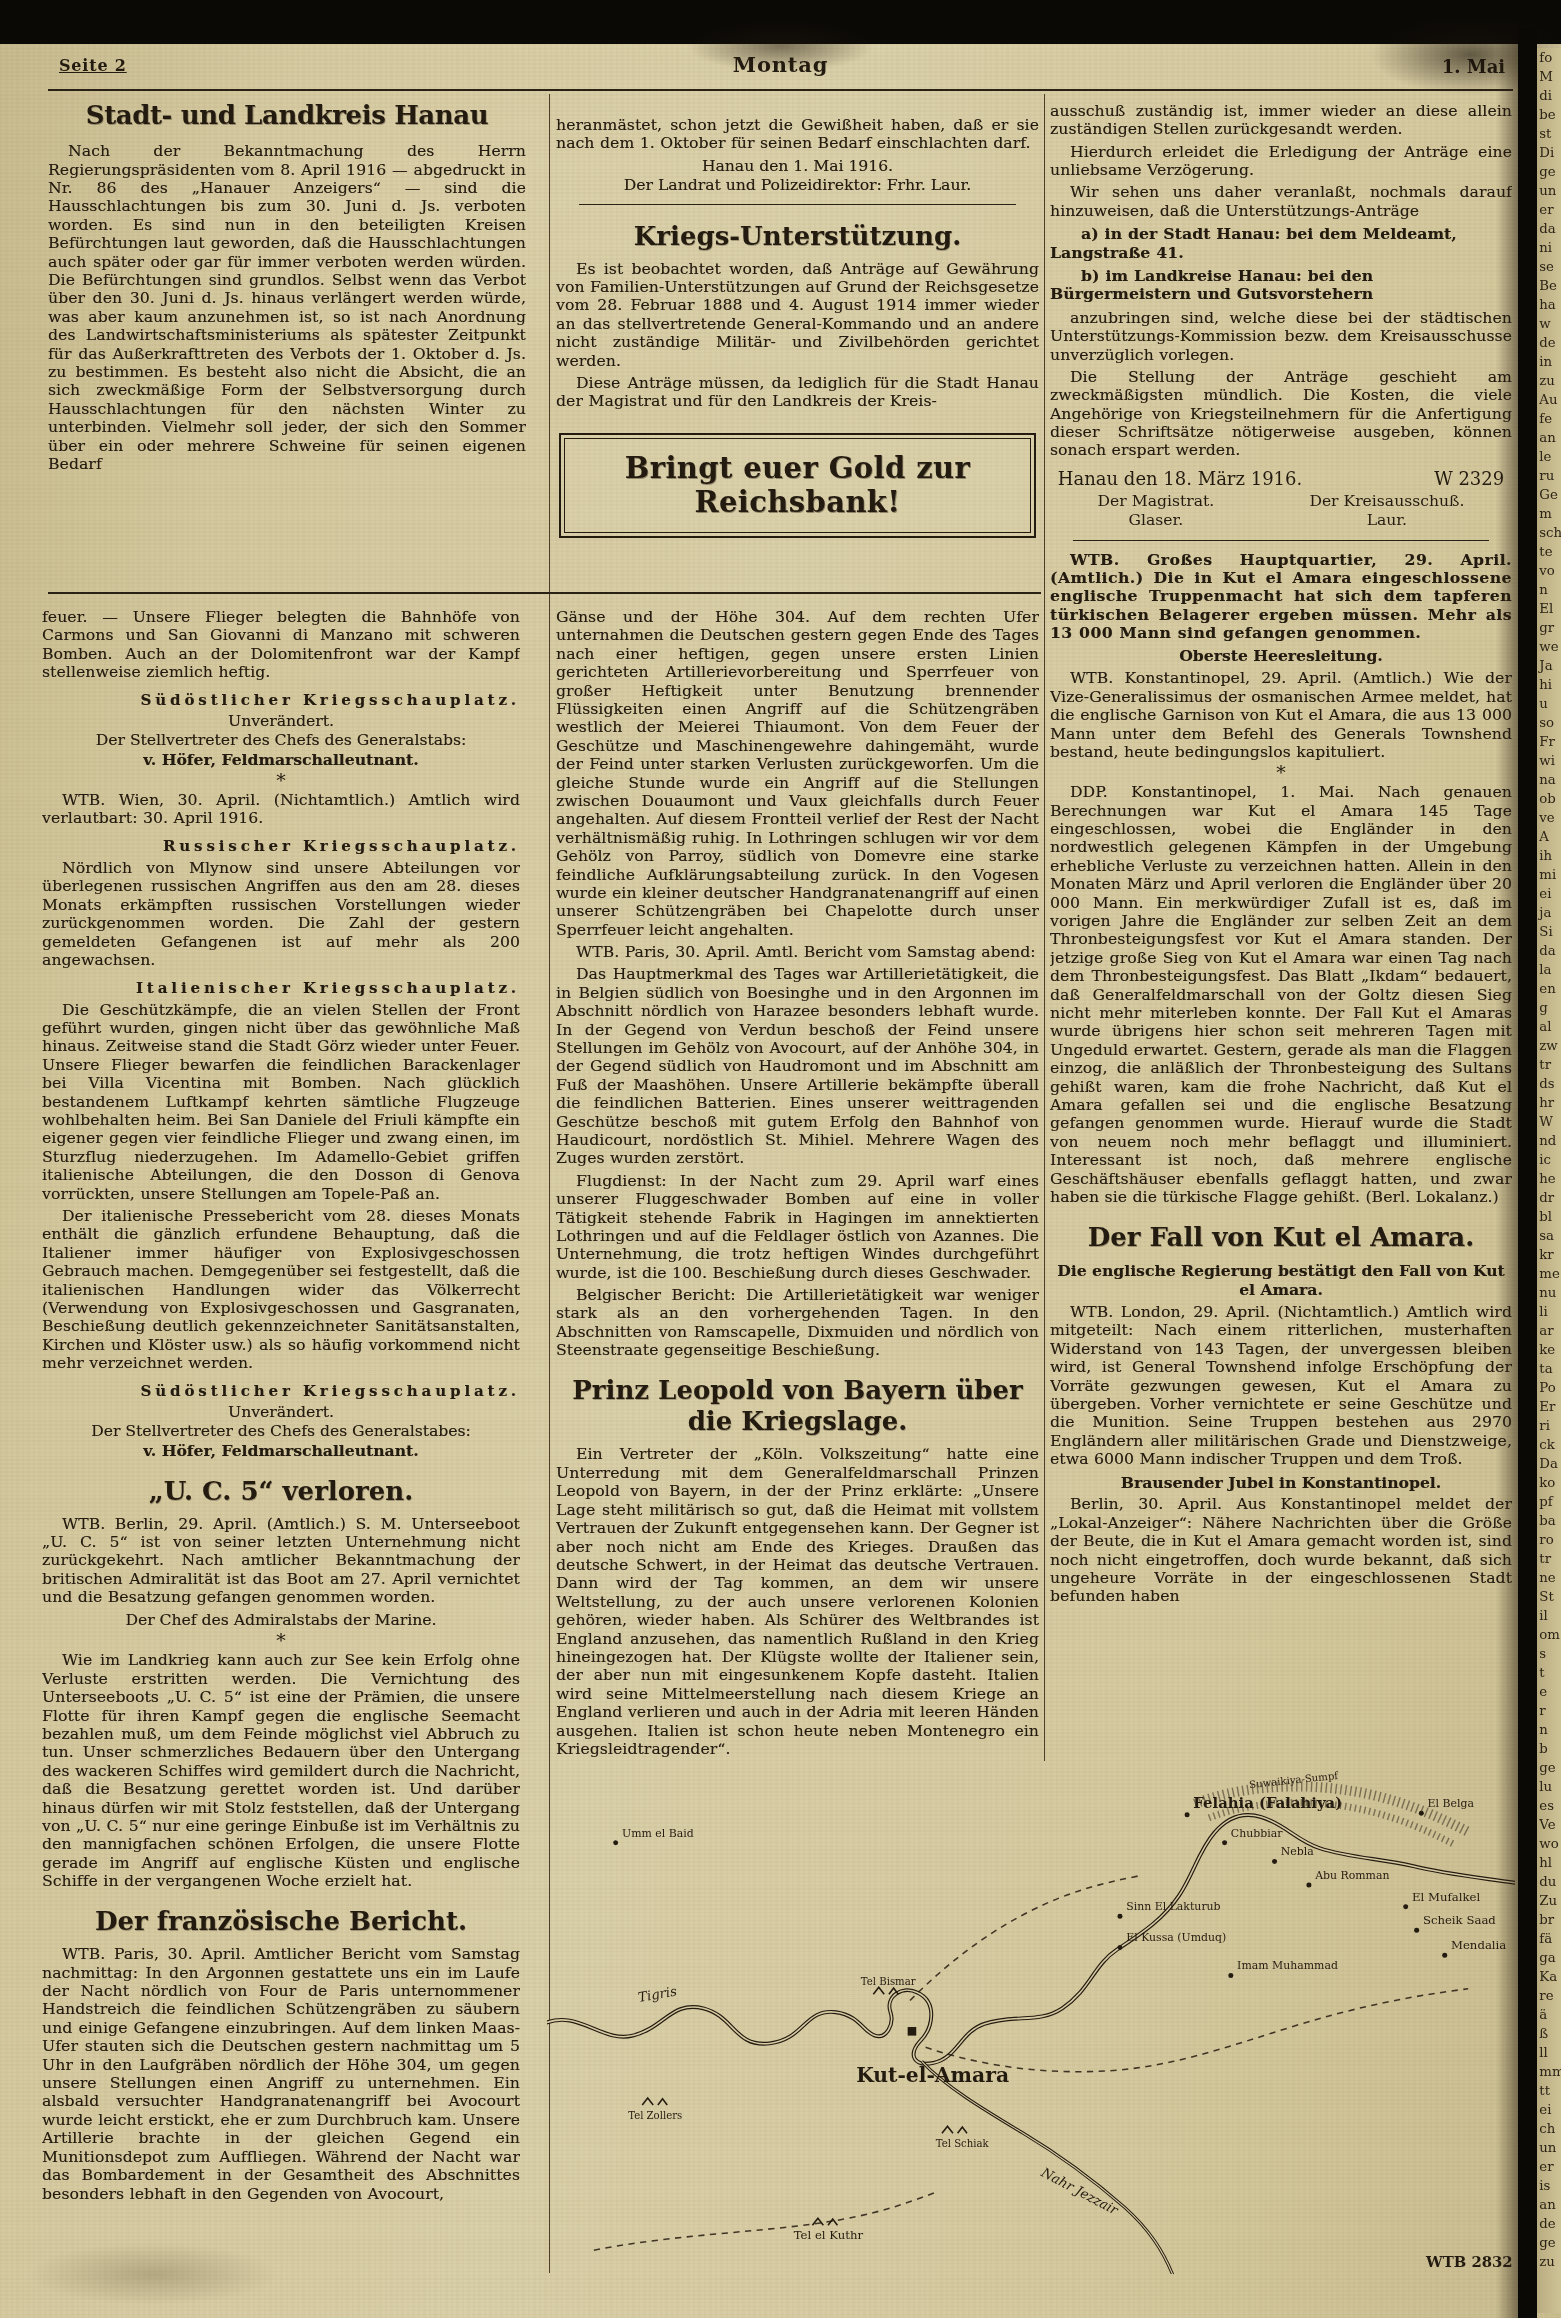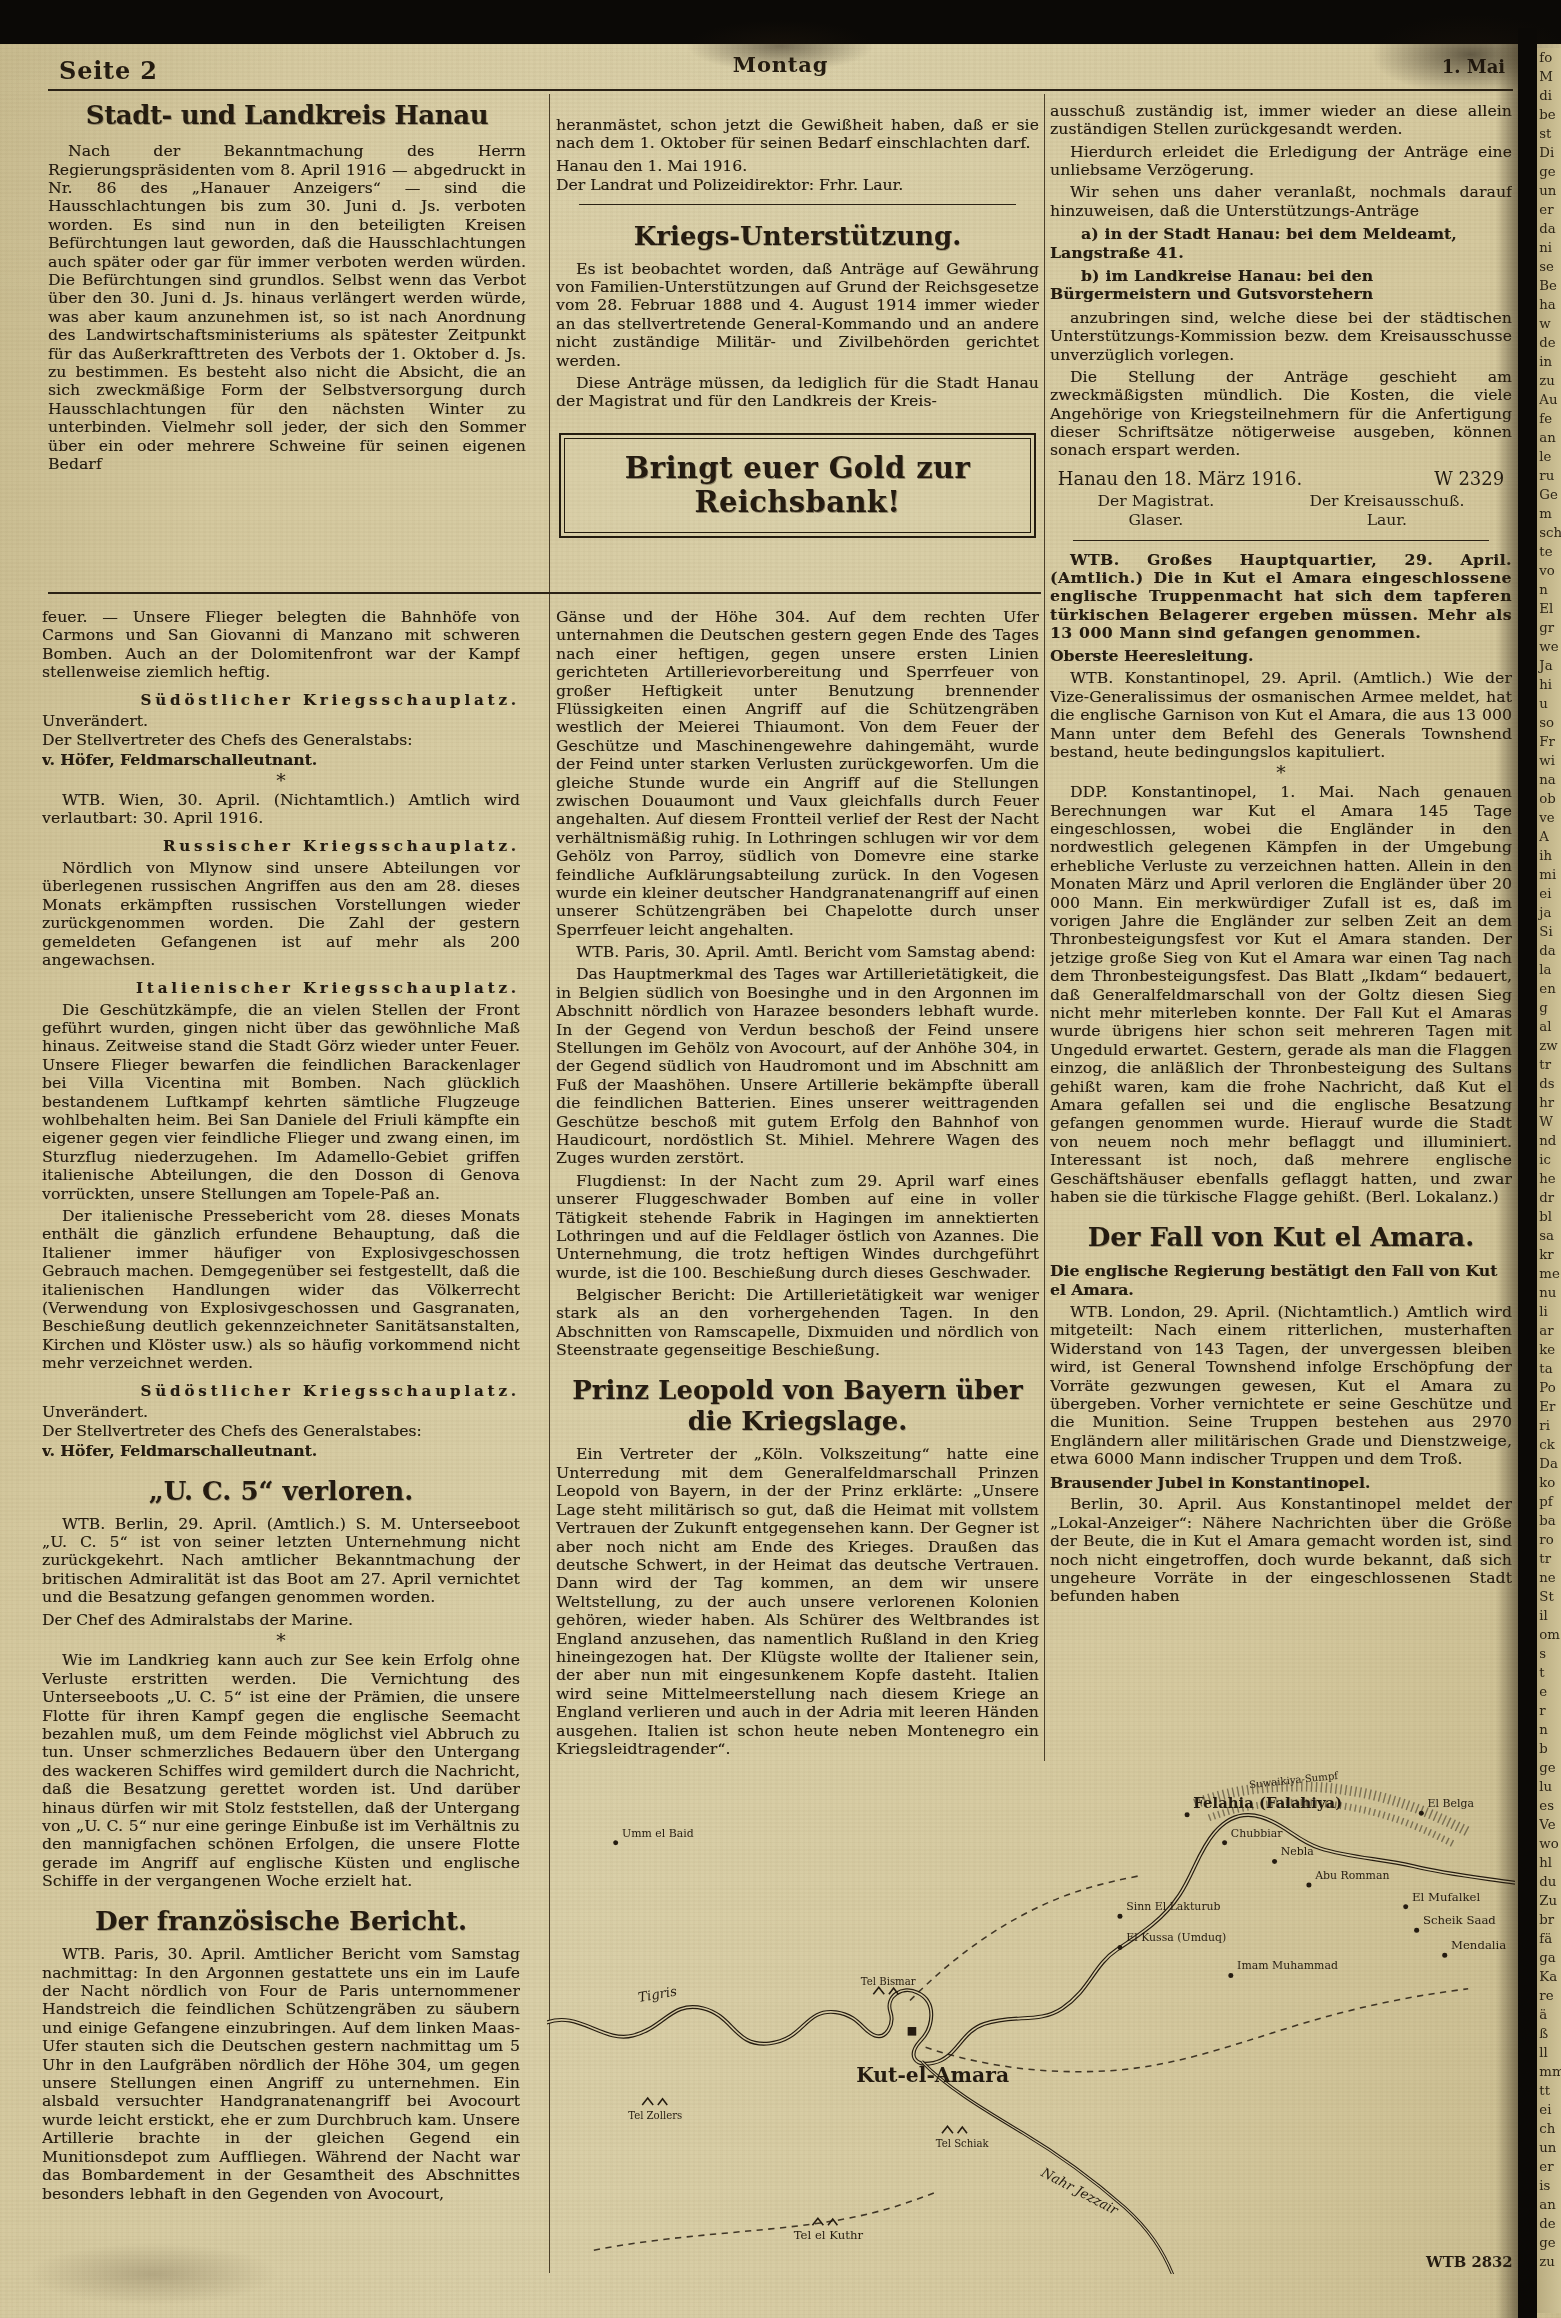--- a/index.html
+++ b/index.html
@@ -11,40 +11,40 @@
   .page::before{content:"";position:absolute;inset:0;pointer-events:none;
     background:repeating-linear-gradient(0deg,rgba(120,100,60,.045) 0 1.6px,transparent 1.6px 3.9px),
                repeating-linear-gradient(90deg,rgba(120,100,60,.03) 0 2.3px,transparent 2.3px 5.5px);}
   .topbar{position:absolute;left:0;top:0;width:100%;height:44px;background:var(--scan_edge,#0b0906);}
   .right-shadow{position:absolute;top:44px;bottom:0;left:1496px;width:22px;background:linear-gradient(90deg,transparent,rgba(40,30,15,.5));}
   .right-strip{position:absolute;top:28px;bottom:0;left:1518px;width:19px;background:var(--scan_edge,#0b0906);}
   .edge-col{position:absolute;top:48px;left:1537px;width:25px;height:2265px;overflow:hidden;
     font-size:13.3px;line-height:19px;color:#2b2315;background:linear-gradient(90deg,#b9ac80,#cfc398);}
   .frag{padding-left:2.3px;white-space:nowrap;}
   .masthead{position:absolute;left:48px;top:50px;width:1465px;height:36px;font-weight:bold;}
-  .mh-left{position:absolute;left:11px;top:6.2px;font-size:24px;letter-spacing:0.8px;}
+  .mh-left{position:absolute;left:11px;top:6.2px;font-size:16px;letter-spacing:0.8px;text-decoration:underline;}
   .mh-center{position:absolute;left:0;right:0;top:2.3px;text-align:center;font-size:21px;letter-spacing:0.8px;}
   .mh-right{position:absolute;right:7.8px;top:6.2px;font-size:18px;}
   .head-rule{position:absolute;left:48px;top:89px;width:1465px;border-top:2px solid var(--rule,#2a2115);}
   .hrule-ab{position:absolute;left:48px;top:592px;width:993px;border-top:2px solid var(--rule,#2a2115);}
   .vrule{position:absolute;width:0;border-left:1.2px solid #4a3e28;}
   #vrule1{left:549px;top:94px;height:2179px;}
   #vrule2{left:1044px;top:94px;height:1667px;}
   .col{position:absolute;overflow:hidden;}
   #col1-top{left:48px;top:98px;width:478px;height:492px;}
   #col1-rest{left:42px;top:604px;width:478px;height:1671px;}
   #col2-top{left:556px;top:112px;width:483px;height:492px;}
   #col2-rest{left:556px;top:604px;width:483px;height:1157px;}
   #col3{left:1050px;top:98px;width:462px;height:1663px;}
   .para{font-size:15.6px;line-height:18.4px;text-align:justify;text-indent:20px;margin:3.9px 0;
     letter-spacing:0.1px;word-spacing:0.4px;text-shadow:0.2px 0.2px 0.4px rgba(40,28,14,.45);}
   .noindent{text-indent:0;}
   .strongpara{font-weight:bold;letter-spacing:0.5px;}
   .listitem{font-weight:bold;text-indent:31px;text-align:left;margin:5px 0;}
-  .centerline{font-size:15.6px;line-height:19px;text-shadow:0.2px 0.2px 0.4px rgba(40,28,14,.45);}
+  .centerline{font-size:15.6px;line-height:19px;text-align:center;text-shadow:0.2px 0.2px 0.4px rgba(40,28,14,.45);}
   .bold{font-weight:bold;}
   .subhead{font-size:15px;font-weight:bold;text-align:right;letter-spacing:3.9px;margin:9.4px 0 3.1px;text-shadow:0.3px 0.3px 0 rgba(40,28,14,.35);}
   .star{text-align:center;font-size:19px;line-height:14px;margin:3.9px 0;}
   .art-head-lg{font-size:26px;font-weight:bold;text-align:center;margin:3.1px 0 12.5px;letter-spacing:-0.4px;line-height:1.1;text-shadow:0.8px 0.8px 0 rgba(40,28,14,.35);}
   .art-head{font-size:26px;font-weight:bold;text-align:center;margin:15.6px 0 7.8px;line-height:1.2;text-shadow:0.6px 0.6px 0 rgba(40,28,14,.3);}
   .rule-block{border-top:1.6px solid var(--rule,#2a2115);margin:9.4px 23.4px;}
   .gold-box{border:2.3px solid #231b0f;padding:3.1px;margin:22px 3.1px 7.8px;background:rgba(230,220,185,.15);}
   .gold-inner{border:1.2px solid #231b0f;padding:12.5px 3.1px;text-align:center;font-size:29px;font-weight:bold;letter-spacing:0.4px;text-shadow:0.8px 0.8px 0 rgba(40,28,14,.4);}
   .dateline{display:flex;justify-content:space-between;font-size:18px;margin:7.8px 7.8px 1.6px;}
   .sig2{display:flex;justify-content:space-around;font-size:15.6px;line-height:19.5px;margin:3.1px 0 7.8px;text-align:center;}

